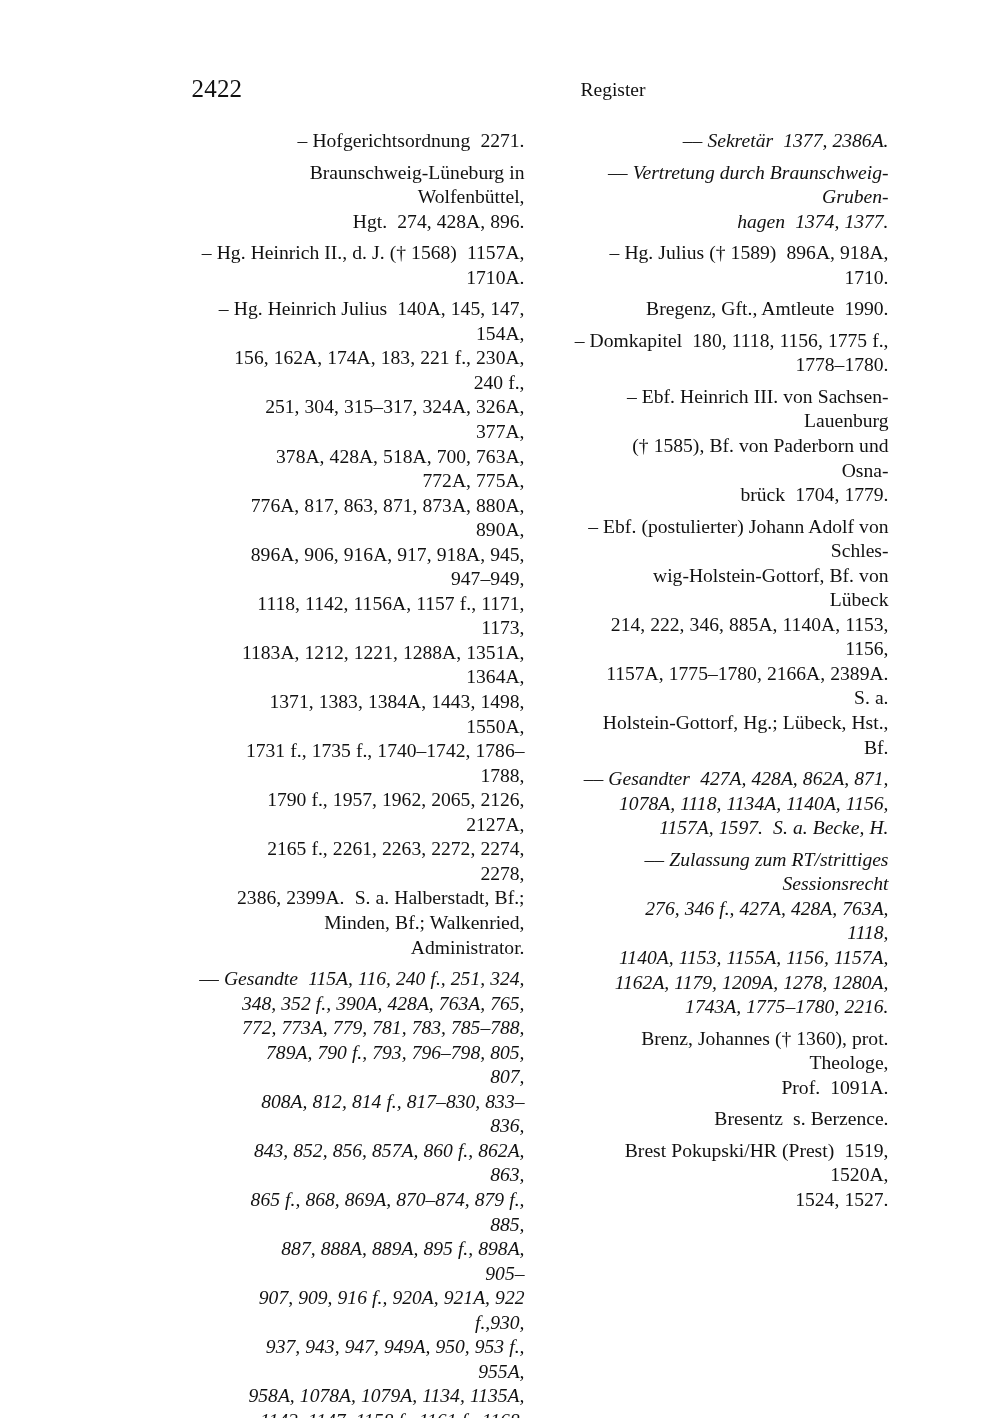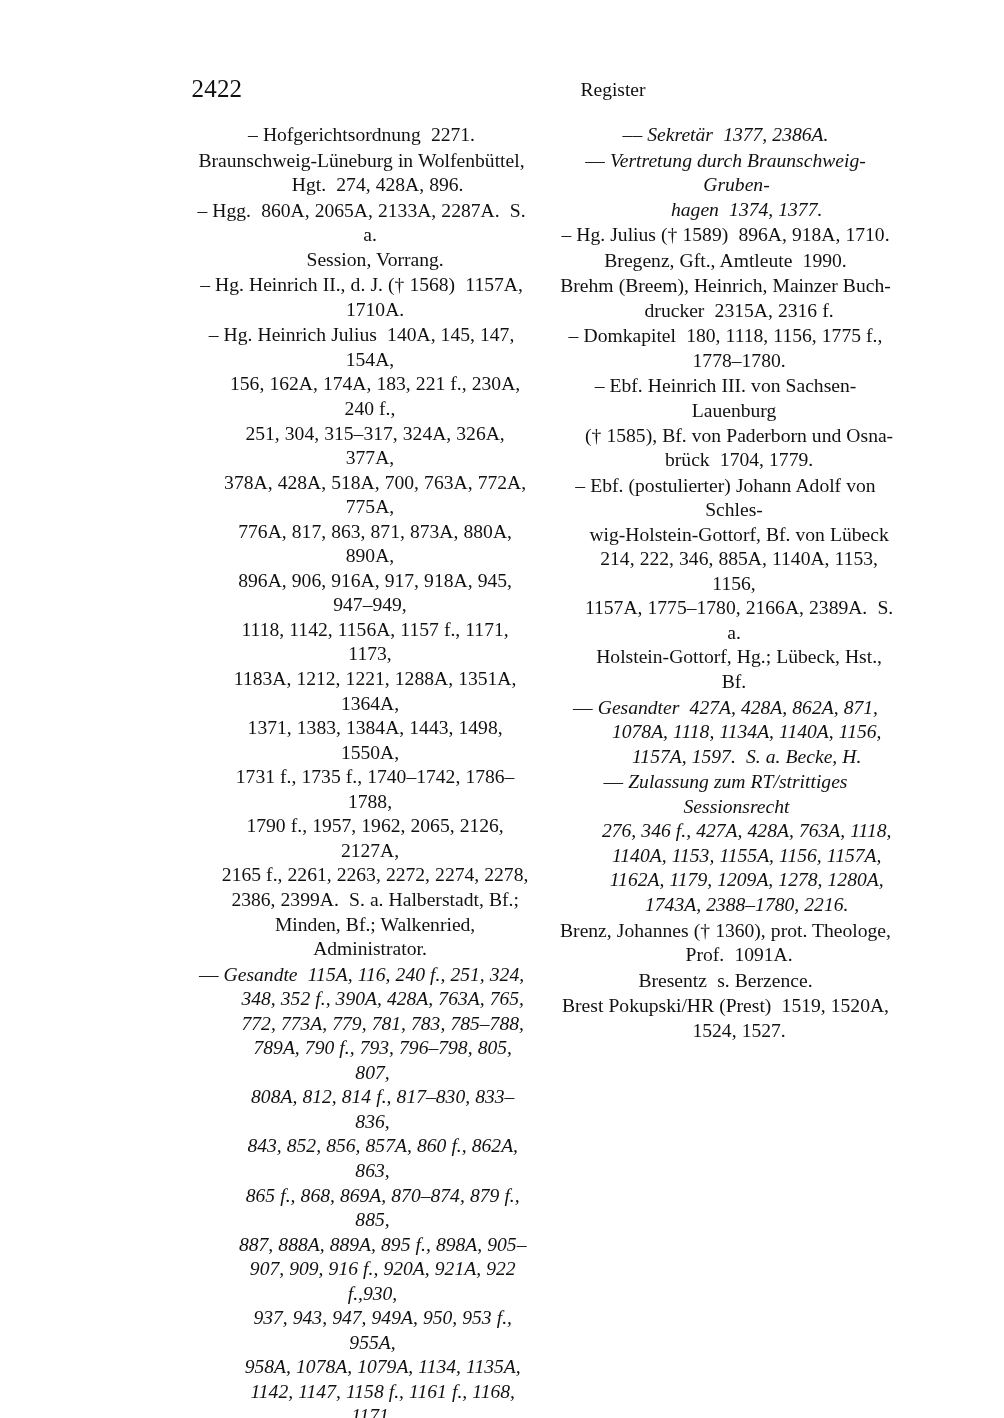--- a/index.html
+++ b/index.html
@@ -53,22 +53,22 @@
     justify-content: space-between;
   }
   .col {
     width: 340px;
   }
   .entry {
     font-size: 19.6px;
     line-height: 24.55px;
     text-indent: -17px;
     padding-left: 17px;
-    margin: 1px;
-    text-align: center;
+    margin: 7px;
+    text-align: right;
     word-spacing: 0.2px;
     hyphens: none;
     white-space: pre-wrap;
   }
   .entry.sub1 { text-indent: -22px; padding-left: 22px; font-style: italic; }
   .entry.flat { text-indent: -17px; padding-left: 17px; }
 </style>
 </head>
 <body>
 
@@ -77,22 +77,20 @@
   <div class="running-head">
     <div class="folio">2422</div>
     <div class="head-title">Register</div>
   </div>
 
   <div class="columns">
     <div class="col" id="col-left">
         <p class="entry flat">– Hofgerichtsordnung  2271.</p>
         <p class="entry flat">Braunschweig-Lüneburg in Wolfenbüttel,
    Hgt.  274, 428A, 896.</p>
-        <p class="entry flat">– Hgg.  860A, 2065A, 2133A, 2287A.  S. a.
-  Session, Vorrang.</p>
         <p class="entry flat">– Hg. Heinrich II., d. J. († 1568)  1157A,
   1710A.</p>
         <p class="entry flat">– Hg. Heinrich Julius  140A, 145, 147, 154A,
   156, 162A, 174A, 183, 221 f., 230A, 240 f.,
   251, 304, 315–317, 324A, 326A, 377A,
   378A, 428A, 518A, 700, 763A, 772A, 775A,
   776A, 817, 863, 871, 873A, 880A, 890A,
   896A, 906, 916A, 917, 918A, 945, 947–949,
   1118, 1142, 1156A, 1157 f., 1171, 1173,
   1183A, 1212, 1221, 1288A, 1351A, 1364A,
@@ -124,40 +122,38 @@
     1614A, 1735 f., 1740A, 1741, 1935,
     1969, 2176A, 2263, 2274, 2278, 2308,
     2386.  S. a. Jagemann, J.; Rössing, L.</p>
       </div>
     <div class="col" id="col-right">
         <p class="entry sub1">–– Sekretär  1377, 2386A.</p>
         <p class="entry sub1">–– Vertretung durch Braunschweig-Gruben-
     hagen  1374, 1377.</p>
         <p class="entry flat">– Hg. Julius († 1589)  896A, 918A, 1710.</p>
         <p class="entry flat">Bregenz, Gft., Amtleute  1990.</p>
-        <p class="entry flat">Brehm (Breem), Heinrich, Mainzer Buch-
-  drucker  2315A, 2316 f.</p>
         <p class="entry flat">– Domkapitel  180, 1118, 1156, 1775 f.,
   1778–1780.</p>
         <p class="entry flat">– Ebf. Heinrich III. von Sachsen-Lauenburg
   († 1585), Bf. von Paderborn und Osna-
   brück  1704, 1779.</p>
         <p class="entry flat">– Ebf. (postulierter) Johann Adolf von Schles-
   wig-Holstein-Gottorf, Bf. von Lübeck
   214, 222, 346, 885A, 1140A, 1153, 1156,
   1157A, 1775–1780, 2166A, 2389A.  S. a.
   Holstein-Gottorf, Hg.; Lübeck, Hst., Bf.</p>
         <p class="entry sub1">–– Gesandter  427A, 428A, 862A, 871,
     1078A, 1118, 1134A, 1140A, 1156,
     1157A, 1597.  S. a. Becke, H.</p>
         <p class="entry sub1">–– Zulassung zum RT/strittiges Sessionsrecht
     276, 346 f., 427A, 428A, 763A, 1118,
     1140A, 1153, 1155A, 1156, 1157A,
     1162A, 1179, 1209A, 1278, 1280A,
-    1743A, 2388–1780, 2216.</p>
+    1743A, 1775–1780, 2216.</p>
         <p class="entry flat">Brenz, Johannes († 1360), prot. Theologe,
   Prof.  1091A.</p>
         <p class="entry flat">Bresentz  s. Berzence.</p>
         <p class="entry flat">Brest Pokupski/HR (Prest)  1519, 1520A,
   1524, 1527.</p>
       </div>
   </div>
 
 </div>
 

